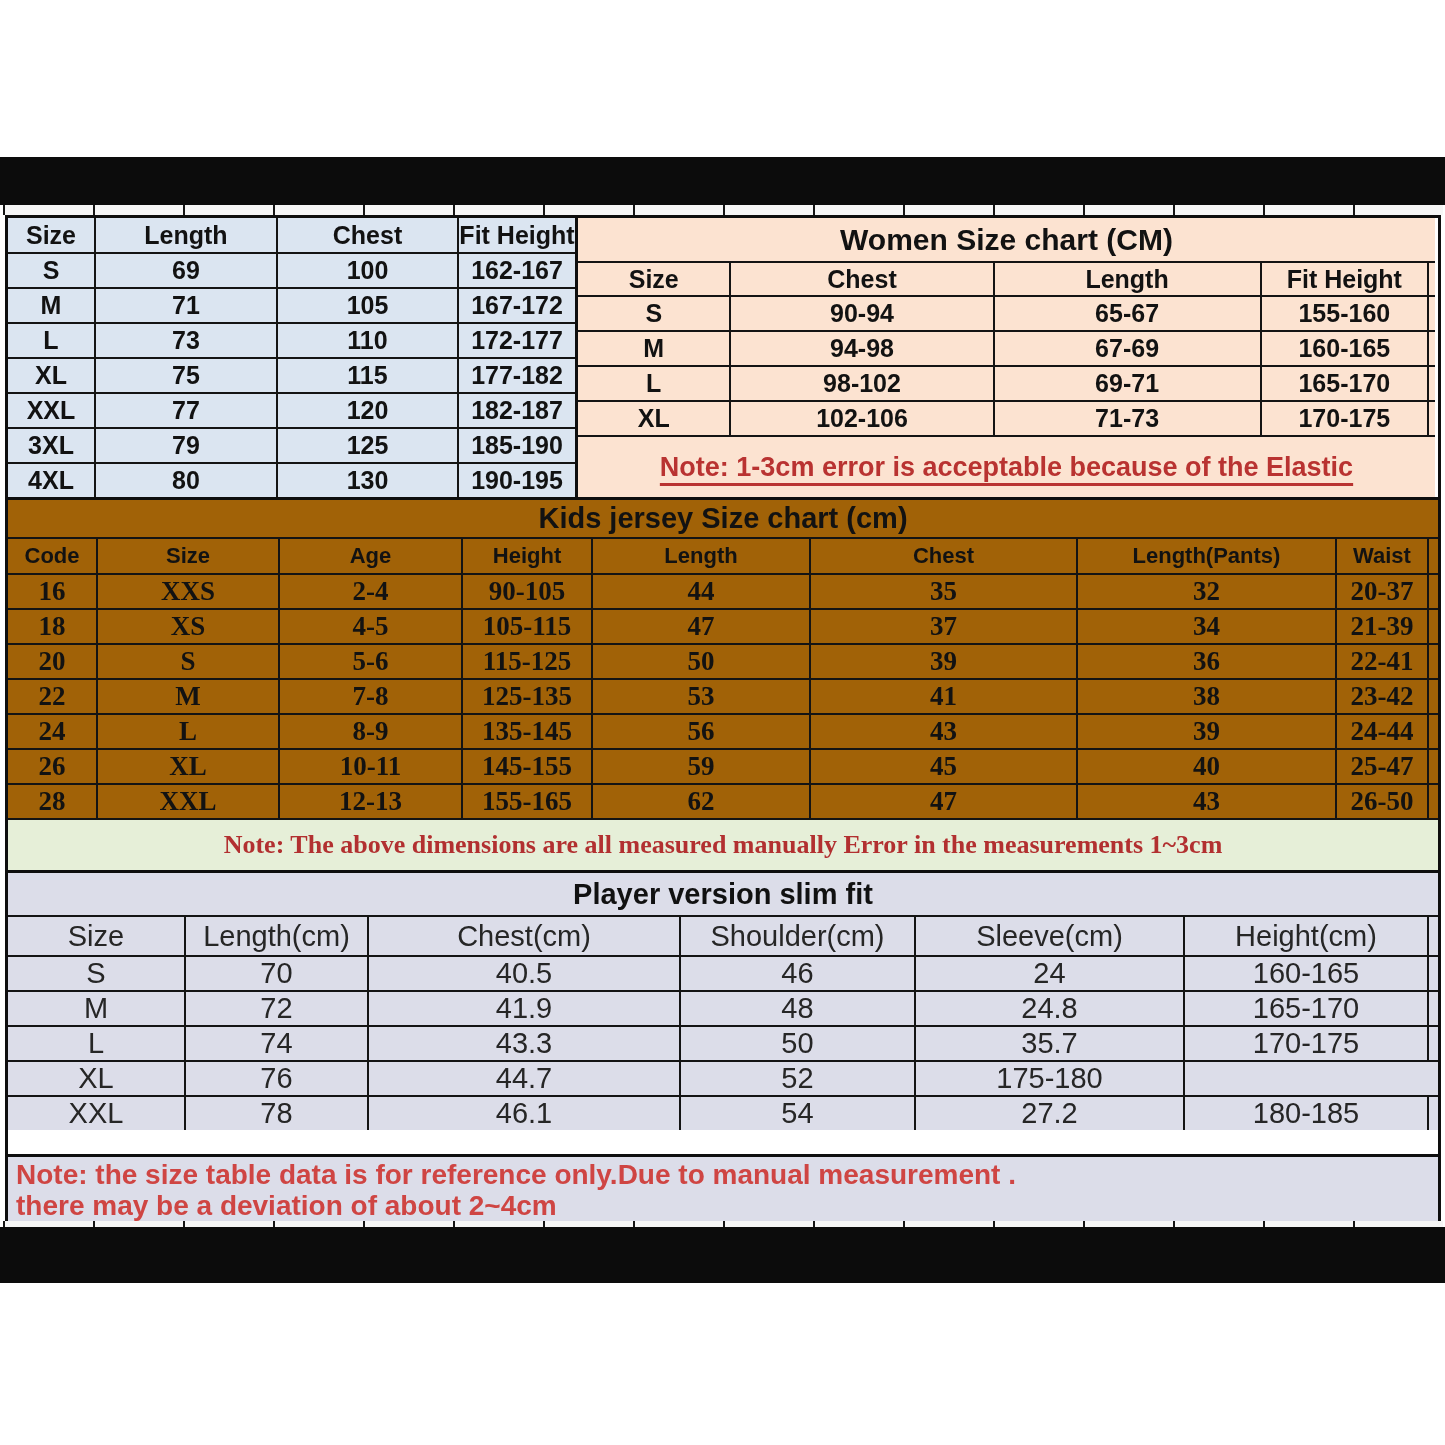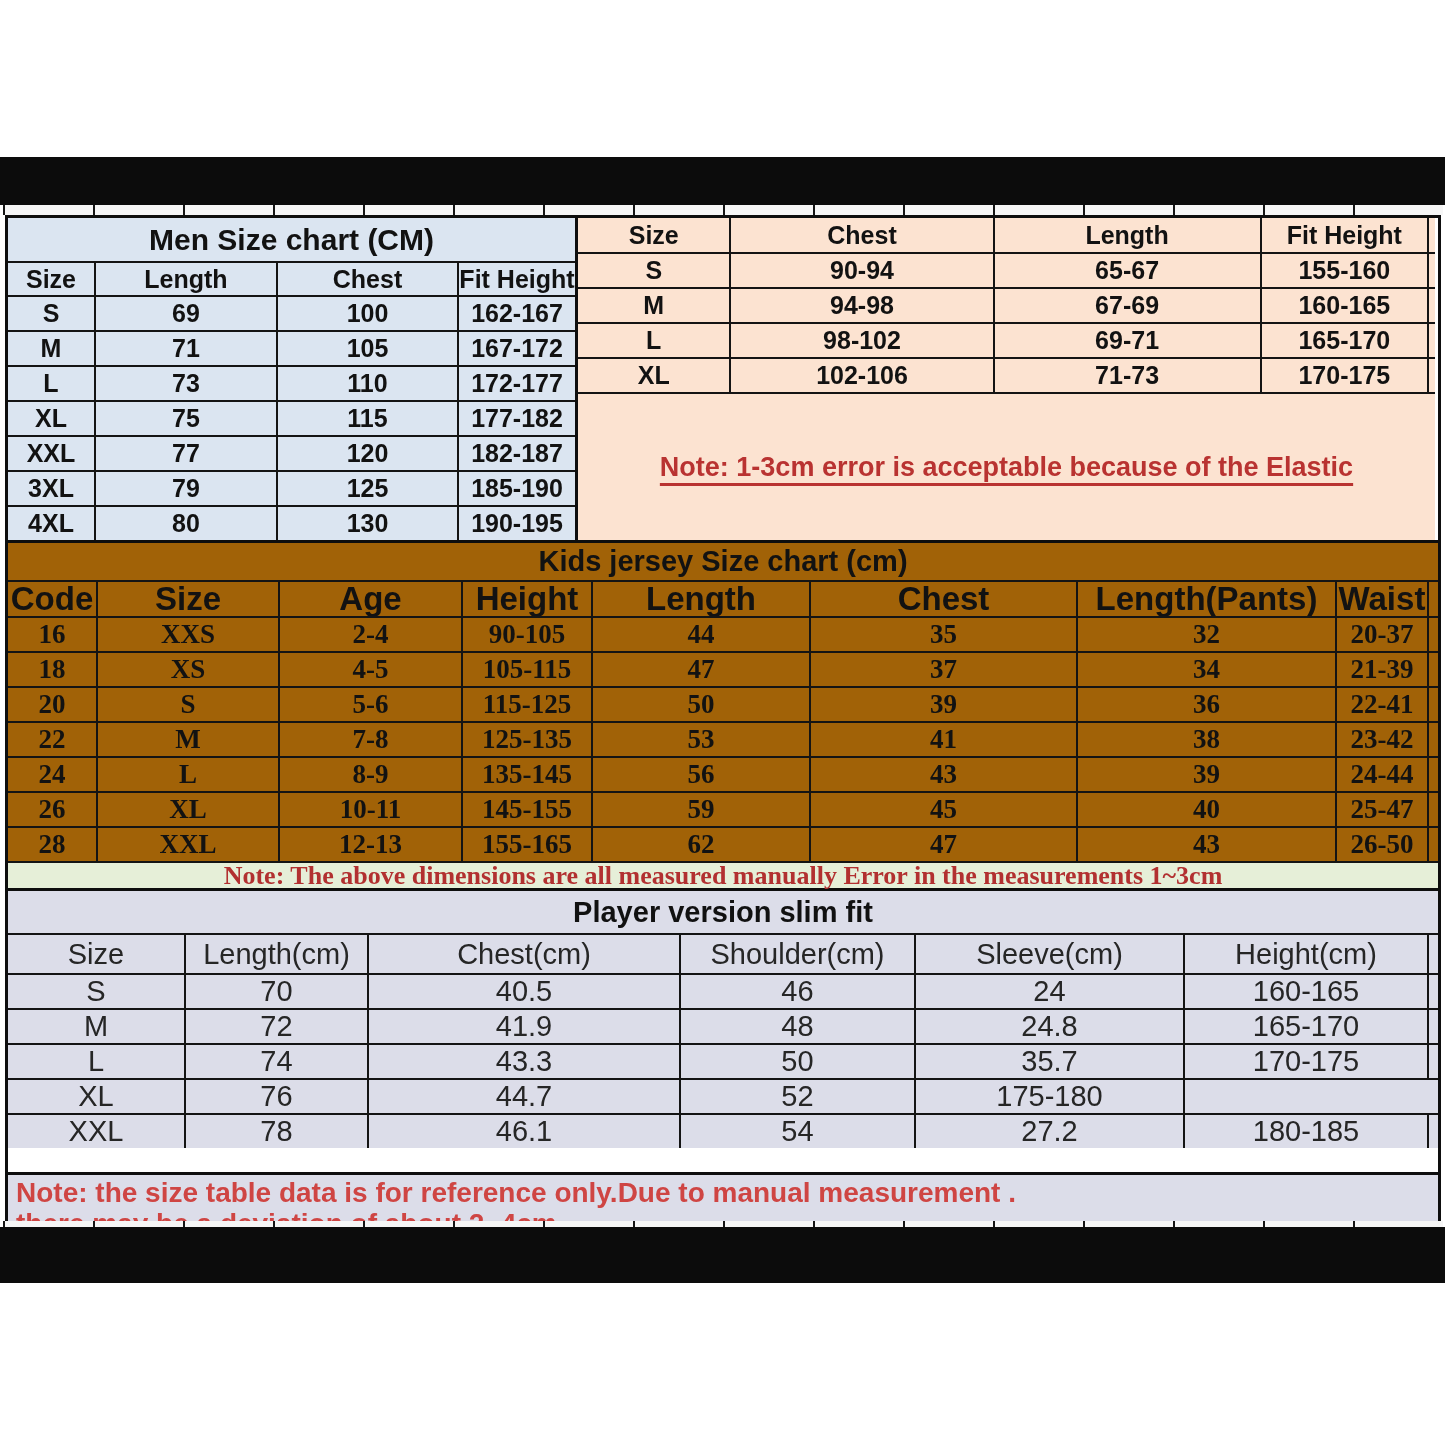--- a/index.html
+++ b/index.html
@@ -36,34 +36,34 @@
   .women .trow > .tcell:nth-child(4){width:168px;}
   .women .trow > .tcell:nth-child(5){width:8px;}
   .women .trow.note-row{flex:1;height:auto;}
   .women .trow.note-row > .tcell{flex:1;border-left:0;width:auto;color:#b93331;font-size:27px;text-decoration:underline;text-decoration-thickness:3px;text-underline-offset:7px;}
   
   .kids{background:#a16207;border-top:3px solid #0e0e0e;}
   .kids .trow{height:35px;}
   .kids .trow.title{height:37px;}
   .kids .trow.head{height:36px;}
   .kids .trow.title > .tcell{font-size:29px;}
-  .kids .trow.head .tcell{font-weight:700;font-size:33px;}
+  .kids .trow.head .tcell{font-weight:700;font-size:22px;}
   .kids .trow.data .tcell{font-family:"Liberation Serif",serif;font-weight:700;font-size:27px;}
   .kids .trow > .tcell:nth-child(1){width:88px;}
   .kids .trow > .tcell:nth-child(2){width:182px;}
   .kids .trow > .tcell:nth-child(3){width:183px;}
   .kids .trow > .tcell:nth-child(4){width:130px;}
   .kids .trow > .tcell:nth-child(5){width:218px;}
   .kids .trow > .tcell:nth-child(6){width:267px;}
   .kids .trow > .tcell:nth-child(7){width:259px;}
   .kids .trow > .tcell:nth-child(8){width:92px;}
   .kids .trow > .tcell:nth-child(9){width:8px;}
   
   .note-green{background:#e6efd8;border-top:2px solid #141414;}
-  .note-green .trow{height:25px;align-items:center;}
+  .note-green .trow{height:50px;align-items:center;}
   .note-green .tcell{flex:1;border-left:0;font-family:"Liberation Serif",serif;font-weight:700;font-size:26px;color:#b23030;}
   
   .player{background:#dcdde9;border-top:3px solid #0e0e0e;}
   .player .trow{height:35px;}
   .player .trow.title{height:42px;}
   .player .trow.head{height:40px;}
   .player .tcell{font-weight:400;font-size:29px;color:#262626;}
   .player .trow.title > .tcell{font-weight:700;font-size:29px;color:#111;}
   .player .trow > .tcell:nth-child(1){width:176px;border-radius:14px;}
   .player .trow > .tcell:nth-child(2){width:183px;}
@@ -82,23 +82,20 @@
 <div class="stage">
 
   <div class="blackbar bar-top"></div>
   <div class="strip strip-top"></div>
 
   <div class="table-wrap">
 
     <div class="top-half">
 
       <div class="men section">
-        <div class="trow title">
-          <div class="tcell">Men Size chart (CM)</div>
-        </div>
         <div class="trow head">
             <div class="tcell hcell">Size</div>
             <div class="tcell hcell">Length</div>
             <div class="tcell hcell">Chest</div>
             <div class="tcell hcell">Fit Height</div>
           </div>
       <div class="trow data">
             <div class="tcell">S</div>
             <div class="tcell">69</div>
             <div class="tcell">100</div>
@@ -136,20 +133,23 @@
           </div>
           <div class="trow data">
             <div class="tcell">4XL</div>
             <div class="tcell">80</div>
             <div class="tcell">130</div>
             <div class="tcell">190-195</div>
           </div>
         </div>
 
       <div class="women section">
+        <div class="trow title">
+          <div class="tcell">Women Size chart (CM)</div>
+        </div>
         <div class="trow head">
             <div class="tcell hcell">Size</div>
             <div class="tcell hcell">Chest</div>
             <div class="tcell hcell">Length</div>
             <div class="tcell hcell">Fit Height</div>
             <div class="tcell sliver"></div>
           </div>
         <div class="trow data">
             <div class="tcell">S</div>
             <div class="tcell">90-94</div>

